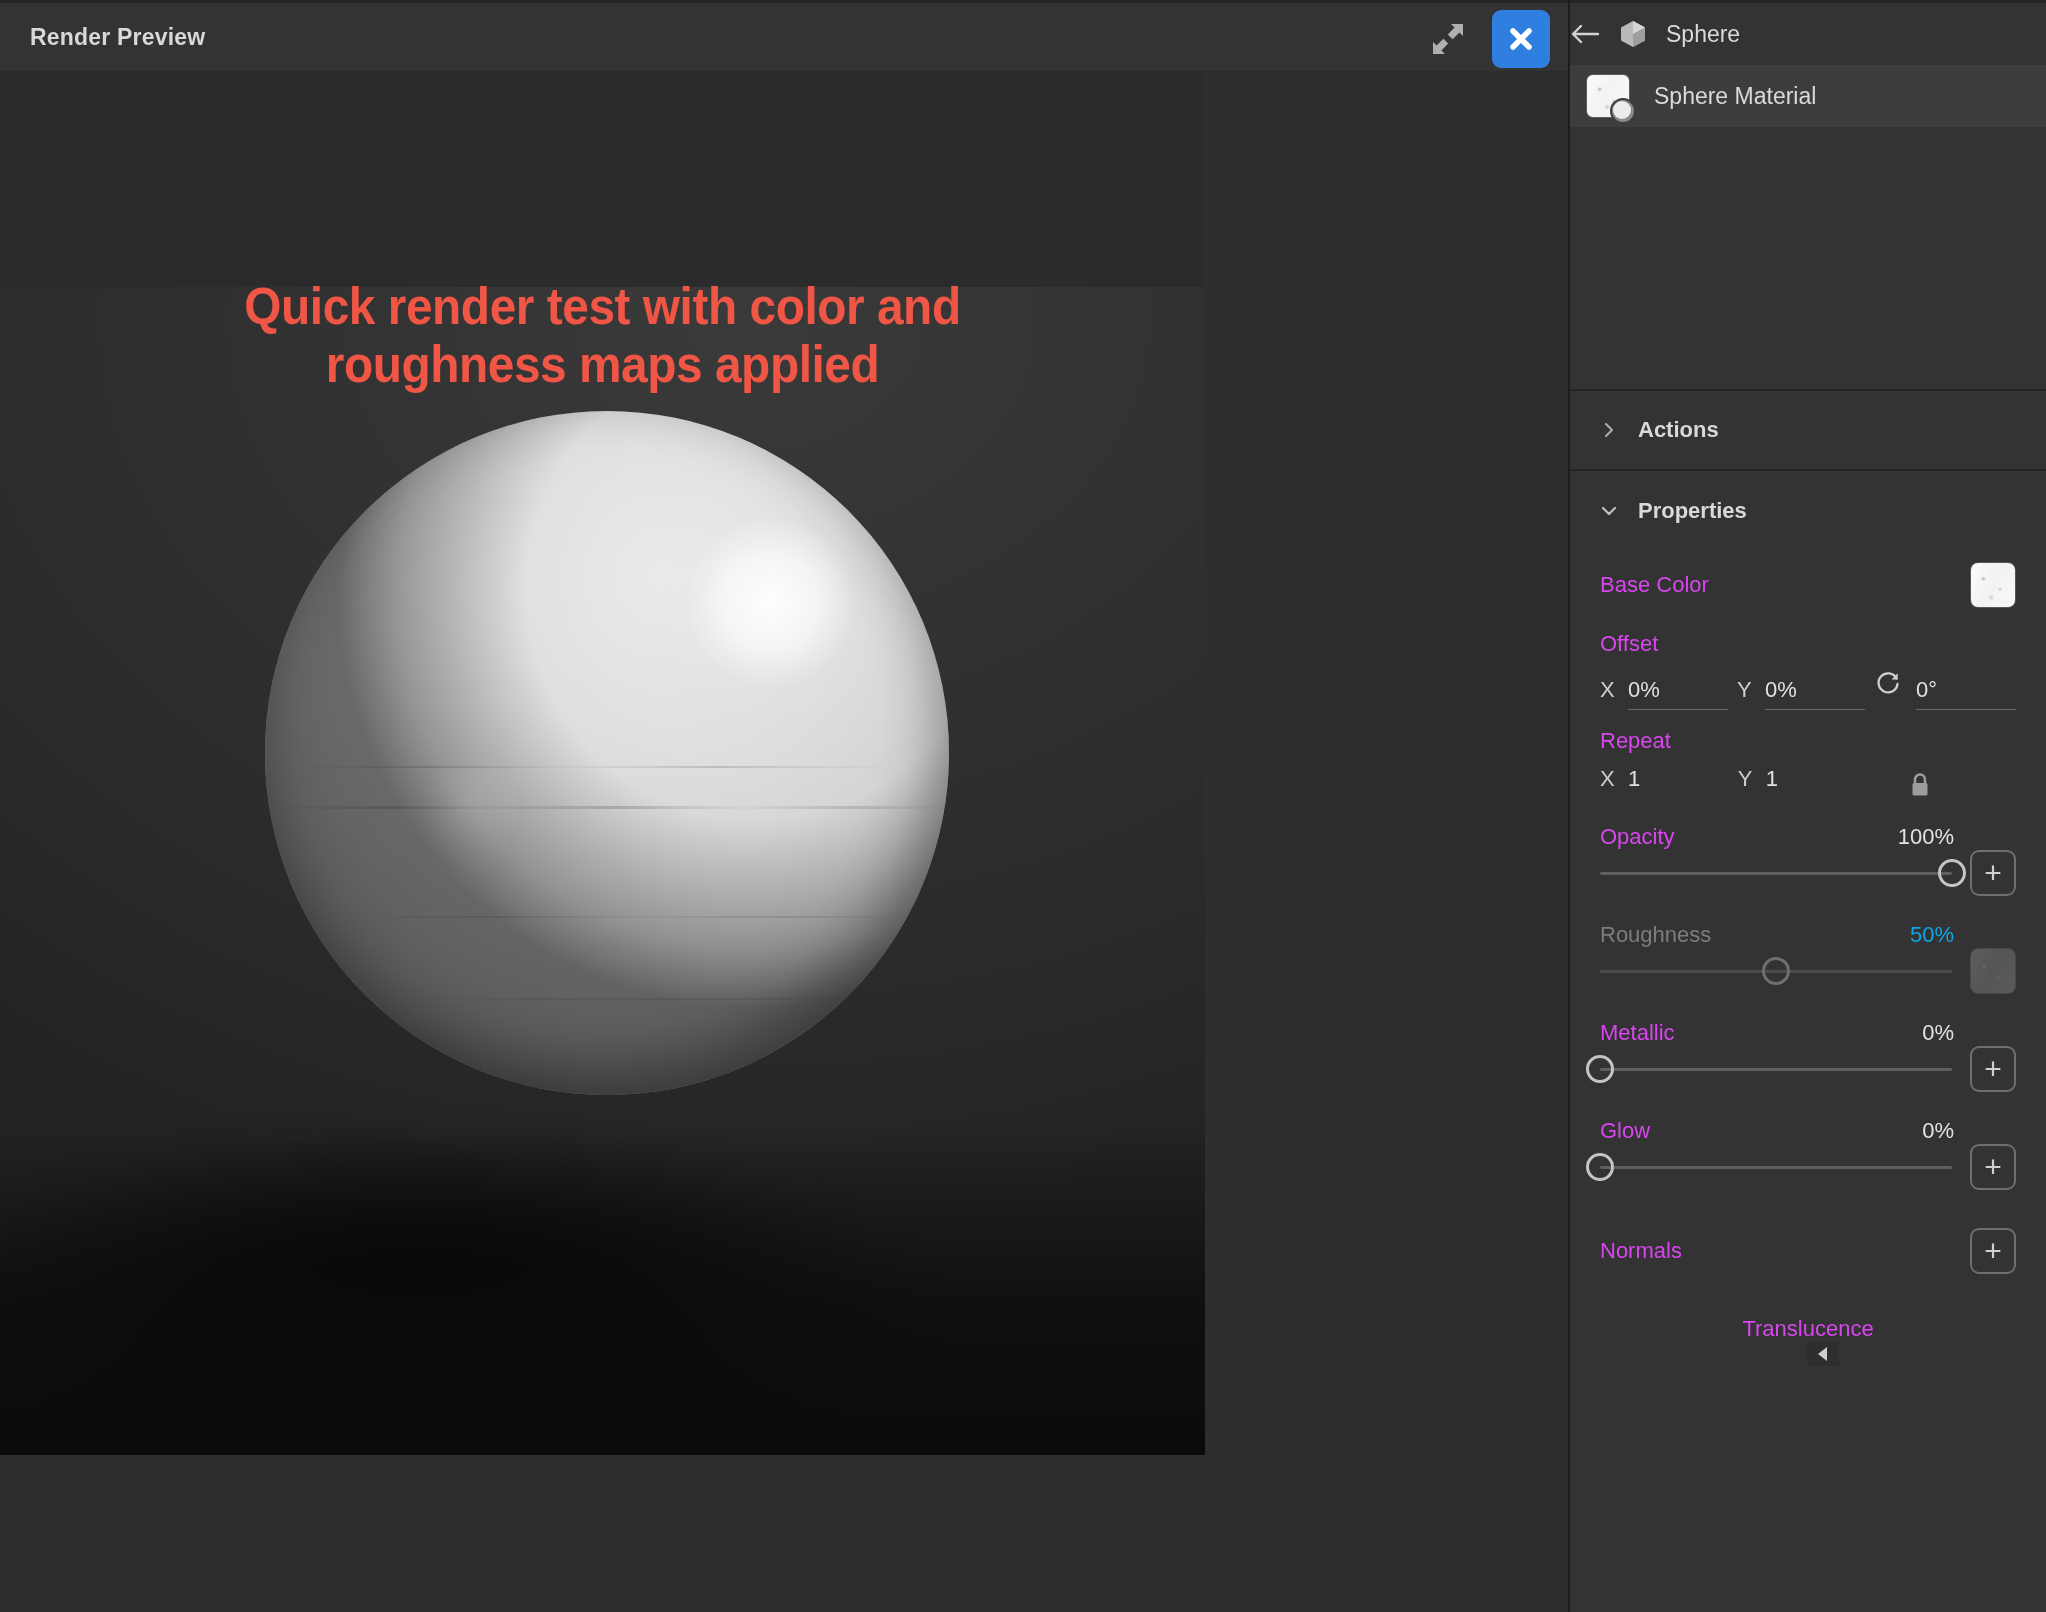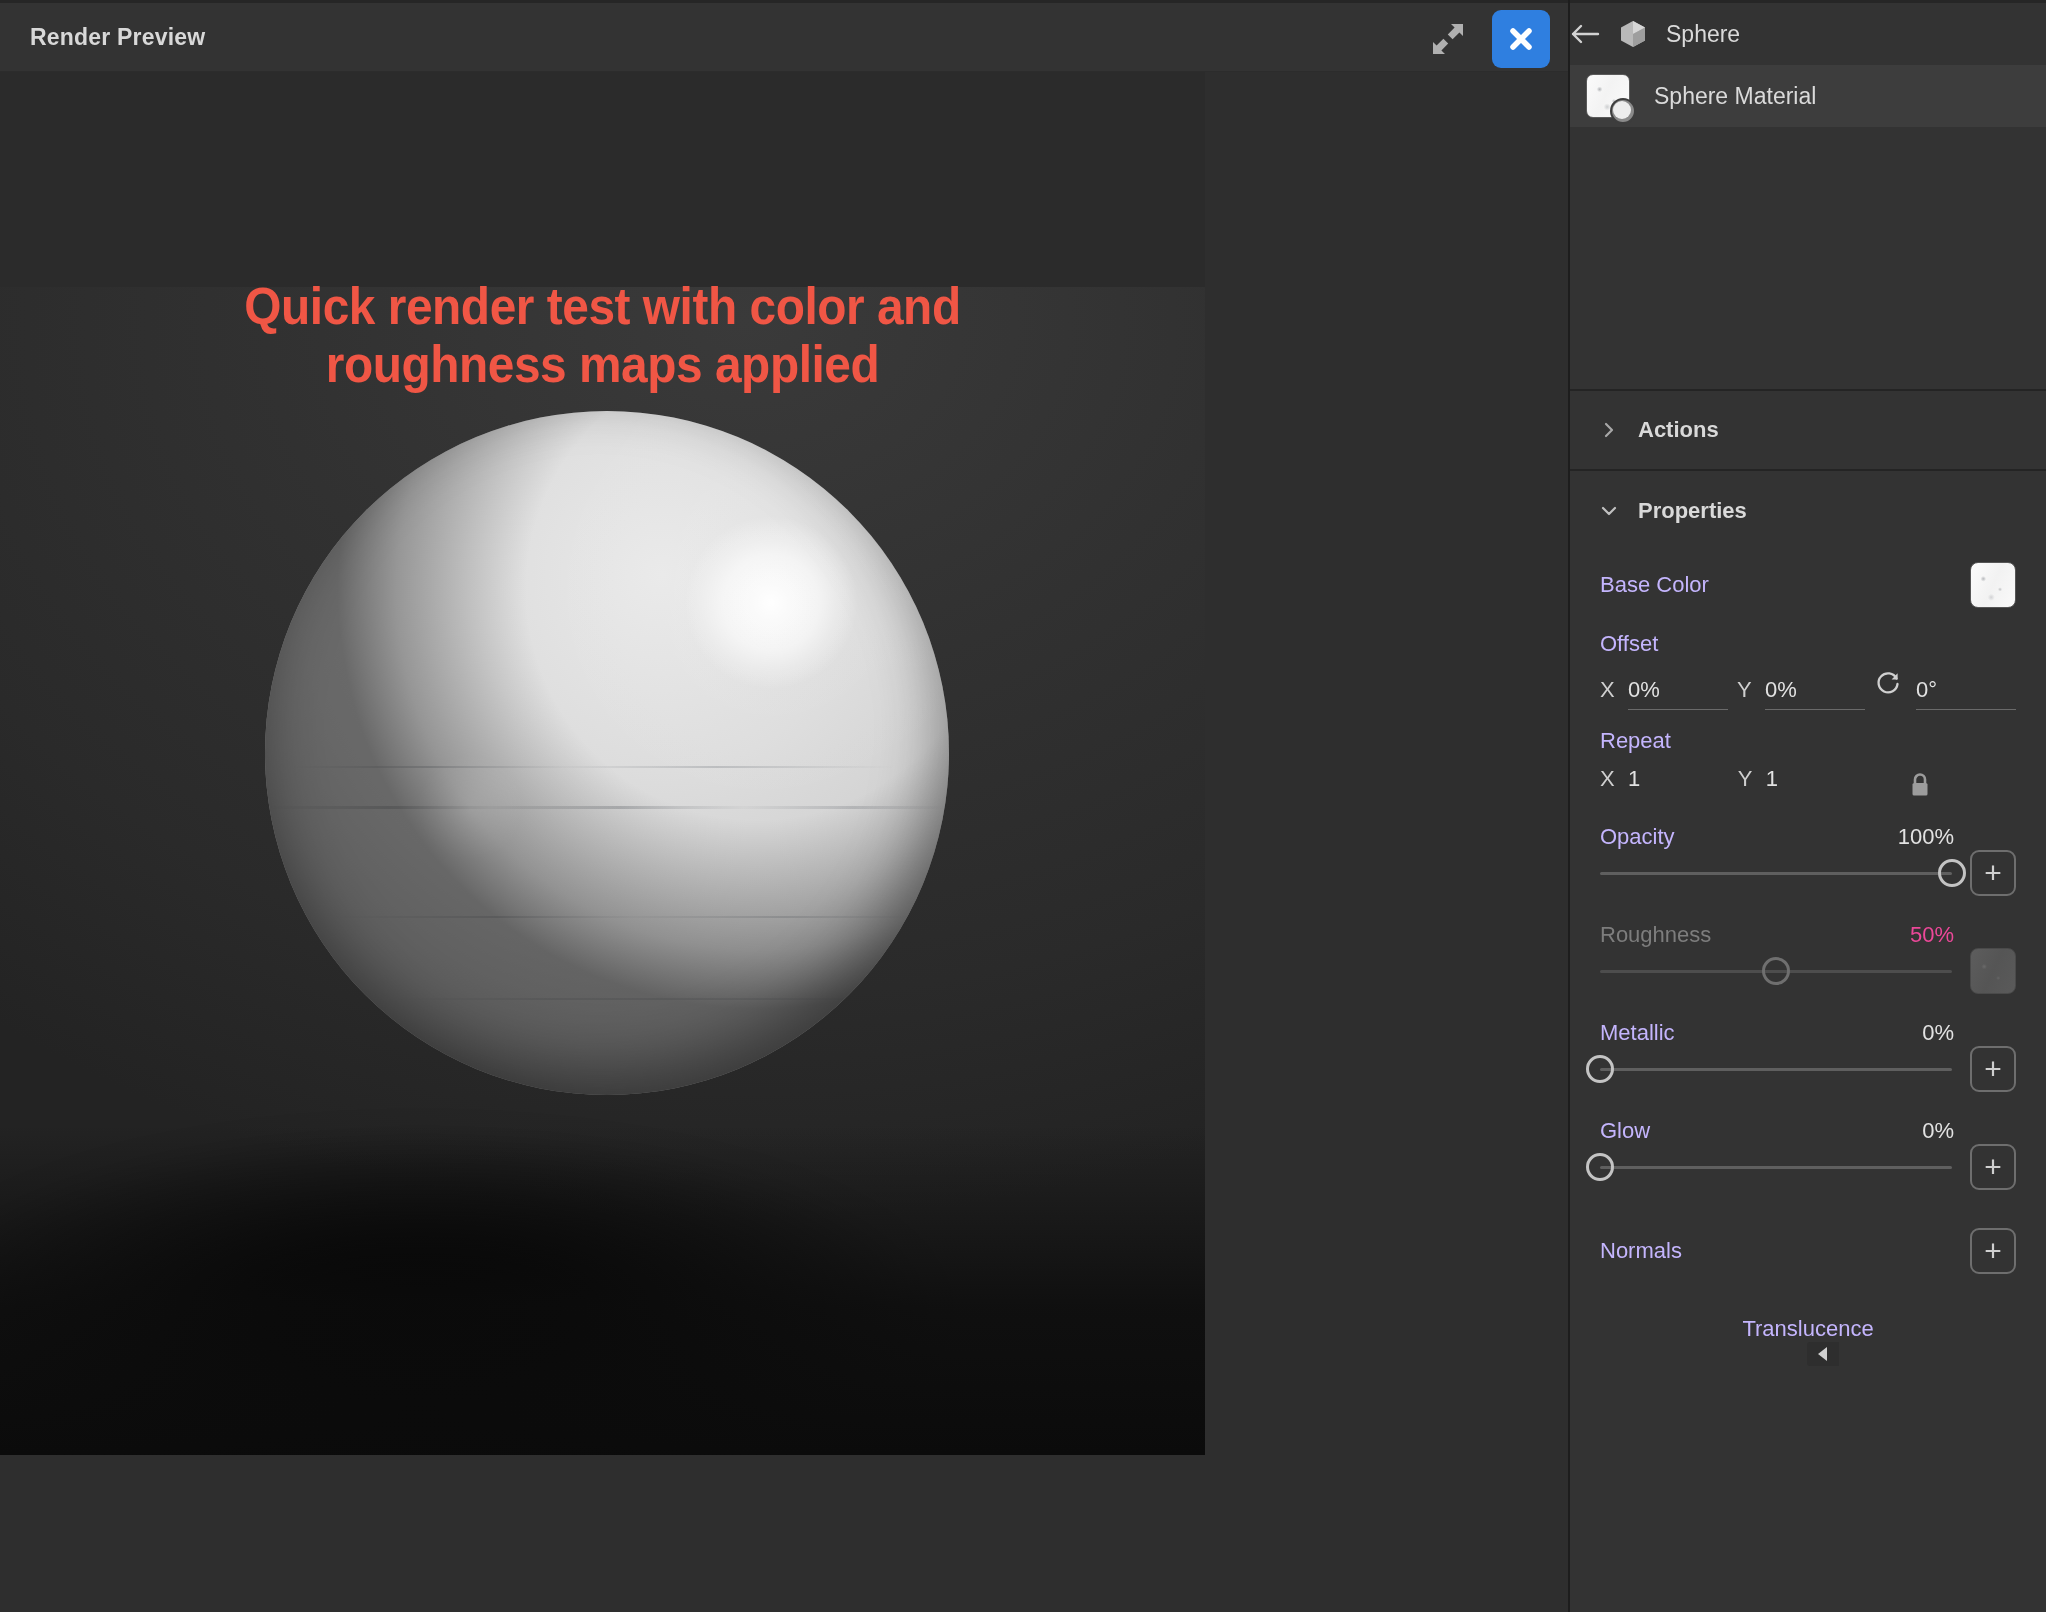--- a/index.html
+++ b/index.html
@@ -194,21 +194,21 @@
   .mat-label { font-size: 23px; color: #dadada; }
   .scene-filler { height: 262px; background: #333333; }
 
   .actions-section { flex: 0 0 auto; background: #333333; }
   .actions-section .row-head { height: 78px; }
 
   .props-section { flex: 1 1 auto; background: #333333; position: relative; padding-bottom: 6px; }
   .props-section .row-head { height: 80px; }
 
   .prop-block { padding: 0 30px 0 30px; }
-  .prop-label { font-size: 22px; color: #c4b5fd; }
+  .prop-label { font-size: 22px; color: #d946ef; }
   .prop-label.dim { color: #7d7d7d; }
 
   
   .basecolor-row {
     display: flex; align-items: center; justify-content: space-between;
     height: 56px; margin-top: 6px;
   }
   .swatch {
     width: 46px; height: 46px; border-radius: 8px;
     border: 1px solid #565656; cursor: pointer;
@@ -244,21 +244,21 @@
   }
   .field.underline-none .val { border-bottom: none; }
   .field.rot { width: 150px; }
   .field.rot .axis { width: 42px; display: flex; align-items: center; }
   .lockbox { width: 150px; display: flex; align-items: center; padding-left: 34px; }
 
   
   .slider-block { margin-top: 26px; }
   .slider-head { display: flex; align-items: center; justify-content: space-between; }
   .slider-val { font-size: 22px; color: #e2e2e2; margin-left: auto; margin-right: 16px; }
-  .slider-val.dim { color: #ec4899; }
+  .slider-val.dim { color: #0ea5e9; }
   .slider-body { display: flex; align-items: center; }
   .track-wrap { position: relative; flex: 1; height: 36px; display: flex; align-items: center; }
   .track { width: 100%; height: 3px; background: #5f5f5f; border-radius: 2px; }
   .track.dim { background: #4d4d4d; }
   .knob {
     position: absolute; top: 50%;
     width: 28px; height: 28px; border-radius: 50%;
     border: 3px solid #c4c4c4; background: transparent;
     transform: translate(-50%, -50%);
     cursor: pointer;

